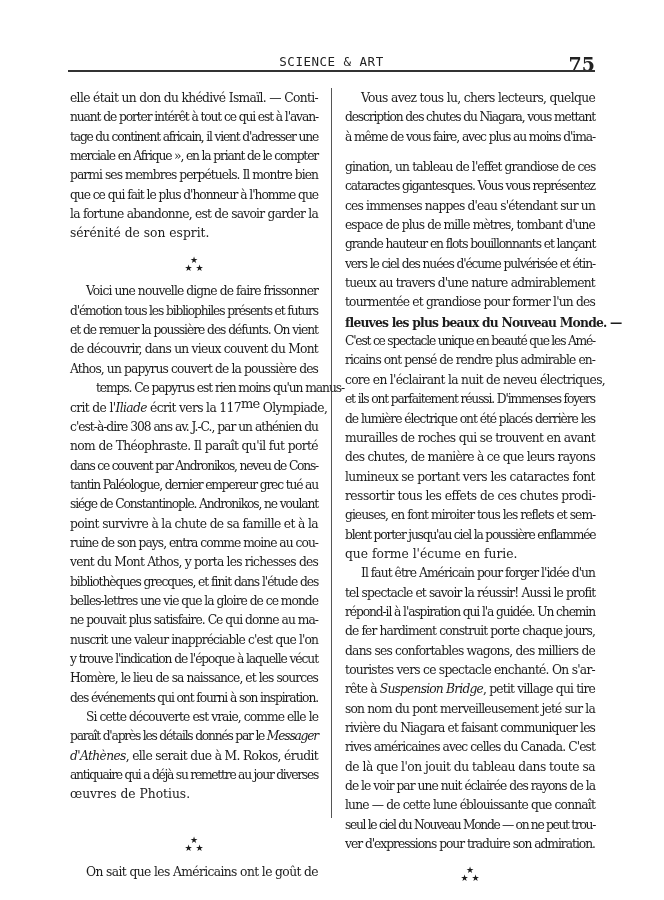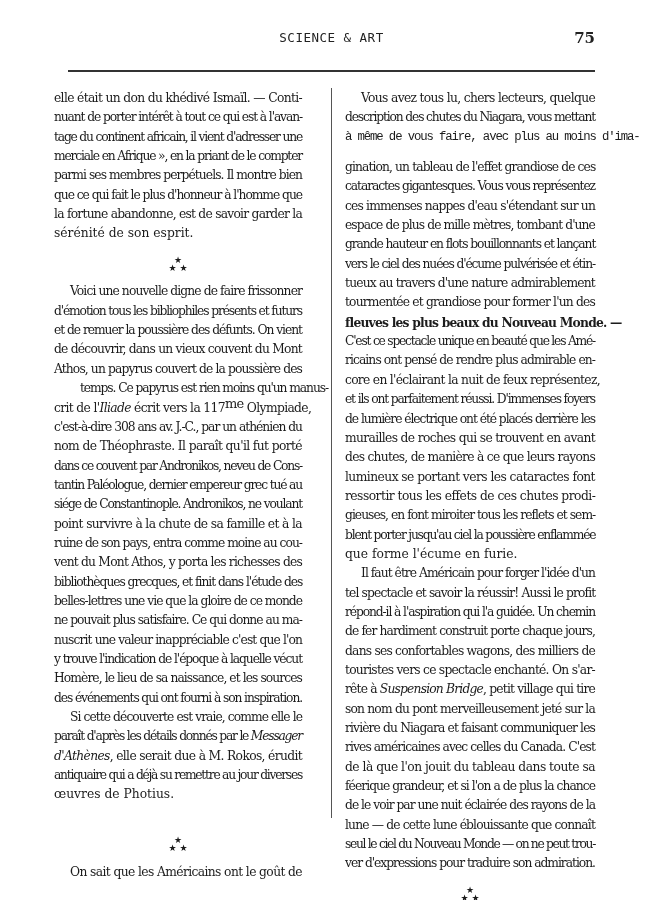--- a/index.html
+++ b/index.html
@@ -2,43 +2,43 @@
 <html><head>
   <meta charset="utf-8">
   <style>
     html, body { margin: 0; padding: 0; }
     body {
       width: 664px; height: 900px; position: relative; overflow: hidden;
       background: #ffffff; color: #1a1a1a;
       font-family: "DejaVu Serif", "Liberation Serif", serif;
     }
     .header {
-      position: absolute; left: 68px; top: 28px; width: 527px; height: 24px;
+      position: absolute; left: 68px; top: 52px; width: 527px; height: 24px;
     }
     .running-title {
       position: absolute; left: 0; right: 0; top: 2px; text-align: center;
       font-size: 12.5px; letter-spacing: 0.5px; font-weight: normal;
       font-family: "DejaVu Sans Mono", "Liberation Mono", monospace;
       color: #222;
     }
     .page-number {
-      position: absolute; right: 0; top: 1px; font-size: 15px; font-weight: bold;
+      position: absolute; right: 0; top: 1px; font-size: 19px; font-weight: bold;
       font-family: "DejaVu Serif", serif; color: #222;
     }
     .rule {
       position: absolute; left: 68px; top: 70px; width: 527px; height: 1.5px; background: #333;
     }
     .col-divider {
       position: absolute; left: 331px; top: 88px; width: 1px; height: 730px; background: #555;
     }
     .col {
       position: absolute; top: 89px; width: 248px;
       font-size: 12.3px; line-height: 19.35px; color: #1c1c1c;
     }
-    .col.left { left: 54px; }
+    .col.left { left: 70px; }
     .col.right { left: 345px; width: 250px; }
     .line {
       display: block; white-space: nowrap; text-align: justify; text-align-last: justify;
       height: 19.35px; overflow: visible;
     }
     .line.last { text-align-last: left; }
     .line.indent { padding-left: 16px; }
     .asterism {
       position: relative; height: 38.7px; text-align: center; font-size: 9px; line-height: 8px;
     }
@@ -114,33 +114,33 @@
   <div>
     <span class="line indent" style="white-space: nowrap; letter-spacing: -0.613567px;">On sait que les Américains ont le goût de</span>
 
   </div>
 </div>
 
 <div class="col right">
   <div>
     <span class="line indent" style="white-space: nowrap; letter-spacing: -0.664062px;">Vous avez tous lu, chers lecteurs, quelque</span>
     <span class="line" style="white-space: nowrap; letter-spacing: -1.15193px;">description des chutes du Niagara, vous mettant</span>
-    <span class="line" style="white-space: nowrap; letter-spacing: -1.1127px; font-family: Liberation Mono, monospace;">à même de vous faire, avec plus au moins d'ima-</span>
+    <span class="line" style="white-space: nowrap; letter-spacing: -1.1127px;">à même de vous faire, avec plus au moins d'ima-</span>
     <span class="line" style="white-space: nowrap; letter-spacing: -0.897786px; margin-top: 11px;">gination, un tableau de l'effet grandiose de ces</span>
     <span class="line" style="white-space: nowrap; letter-spacing: -1.0839px;">cataractes gigantesques. Vous vous représentez</span>
     <span class="line" style="white-space: nowrap; letter-spacing: -0.831759px;">ces immenses nappes d'eau s'étendant sur un</span>
     <span class="line" style="white-space: nowrap; letter-spacing: -0.913194px;">espace de plus de mille mètres, tombant d'une</span>
     <span class="line" style="white-space: nowrap; letter-spacing: -1.08496px;">grande hauteur en flots bouillonnants et lançant</span>
     <span class="line" style="white-space: nowrap; letter-spacing: -1.12875px;">vers le ciel des nuées d'écume pulvérisée et étin-</span>
     <span class="line" style="white-space: nowrap; letter-spacing: -0.81141px;">tueux au travers d'une nature admirablement</span>
     <span class="line" style="white-space: nowrap; letter-spacing: -0.825284px;">tourmentée et grandiose pour former l'un des</span>
     <span class="line" style="white-space: nowrap; letter-spacing: -0.78125px; font-weight: bold;">fleuves les plus beaux du Nouveau Monde. —</span>
     <span class="line" style="white-space: nowrap; letter-spacing: -1.22298px;">C'est ce spectacle unique en beauté que les Amé-</span>
     <span class="line" style="white-space: nowrap; letter-spacing: -0.917459px;">ricains ont pensé de rendre plus admirable en-</span>
-    <span class="line" style="white-space: nowrap; letter-spacing: -0.708008px;">core en l'éclairant la nuit de feux représentez,</span>
+    <span class="line" style="white-space: nowrap; letter-spacing: -0.708008px;">core en l'éclairant la nuit de neveu électriques,</span>
     <span class="line" style="white-space: nowrap; letter-spacing: -1.1537px;">et ils ont parfaitement réussi. D'immenses foyers</span>
     <span class="line" style="white-space: nowrap; letter-spacing: -1.05612px;">de lumière électrique ont été placés derrière les</span>
     <span class="line" style="white-space: nowrap; letter-spacing: -0.649503px;">murailles de roches qui se trouvent en avant</span>
     <span class="line" style="white-space: nowrap; letter-spacing: -0.727273px;">des chutes, de manière à ce que leurs rayons</span>
     <span class="line" style="white-space: nowrap; letter-spacing: -0.561435px;">lumineux se portant vers les cataractes font</span>
     <span class="line" style="white-space: nowrap; letter-spacing: -0.517663px;">ressortir tous les effets de ces chutes prodi-</span>
     <span class="line" style="white-space: nowrap; letter-spacing: -0.972187px;">gieuses, en font miroiter tous les reflets et sem-</span>
     <span class="line" style="white-space: nowrap; letter-spacing: -1.20823px;">blent porter jusqu'au ciel la poussière enflammée</span>
     <span class="line last" style="white-space: nowrap;">que forme l'écume en furie.</span>
   </div>
@@ -150,21 +150,20 @@
     <span class="line" style="white-space: nowrap; letter-spacing: -0.877451px;">tel spectacle et savoir la réussir! Aussi le profit</span>
     <span class="line" style="white-space: nowrap; letter-spacing: -1.10844px;">répond-il à l'aspiration qui l'a guidée. Un chemin</span>
     <span class="line" style="white-space: nowrap; letter-spacing: -0.891304px;">de fer hardiment construit porte chaque jours,</span>
     <span class="line" style="white-space: nowrap; letter-spacing: -0.782986px;">dans ses confortables wagons, des milliers de</span>
     <span class="line" style="white-space: nowrap; letter-spacing: -0.741508px;">touristes vers ce spectacle enchanté. On s'ar-</span>
     <span class="line" style="white-space: nowrap; letter-spacing: -0.814779px;"><span>rête à </span><i>Suspension Bridge</i><span>, petit village qui tire</span></span>
     <span class="line" style="white-space: nowrap; letter-spacing: -0.818537px;">son nom du pont merveilleusement jeté sur la</span>
     <span class="line" style="white-space: nowrap; letter-spacing: -0.871181px;">rivière du Niagara et faisant communiquer les</span>
     <span class="line" style="white-space: nowrap; letter-spacing: -0.908967px;">rives américaines avec celles du Canada. C'est</span>
     <span class="line" style="white-space: nowrap; letter-spacing: -0.517014px;">de là que l'on jouit du tableau dans toute sa</span>
-    <span class="line" style="white-space: nowrap; letter-spacing: -0.954719px;">féerique grandeur, et si l'on a de plus la chance</span>
     <span class="line" style="white-space: nowrap; letter-spacing: -0.979273px;">de le voir par une nuit éclairée des rayons de la</span>
     <span class="line" style="white-space: nowrap; letter-spacing: -0.846181px;">lune — de cette lune éblouissante que connaît</span>
     <span class="line" style="white-space: nowrap; letter-spacing: -1.31901px;">seul le ciel du Nouveau Monde — on ne peut trou-</span>
     <span class="line last" style="white-space: nowrap; letter-spacing: -1.02527px;">ver d'expressions pour traduire son admiration.</span>
   </div>
 
   <div class="asterism">
     <div class="a-inner">★<br>★&nbsp;★</div>
   </div>
 

